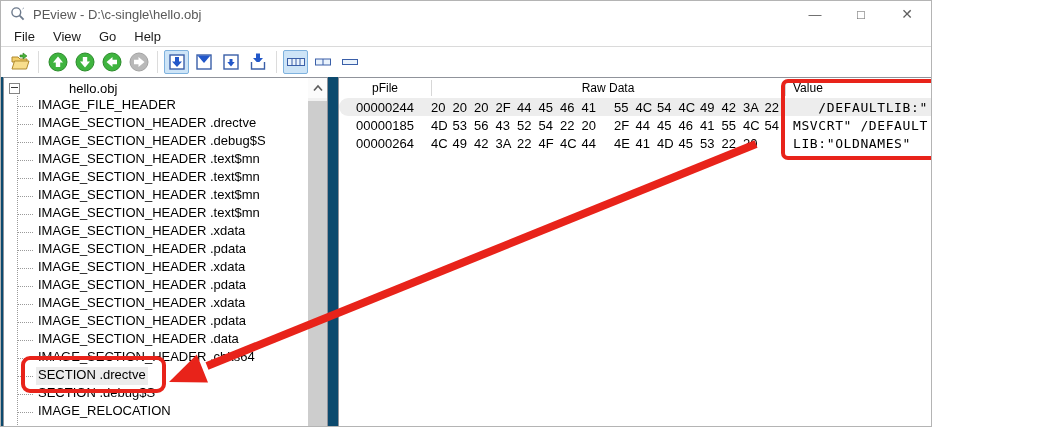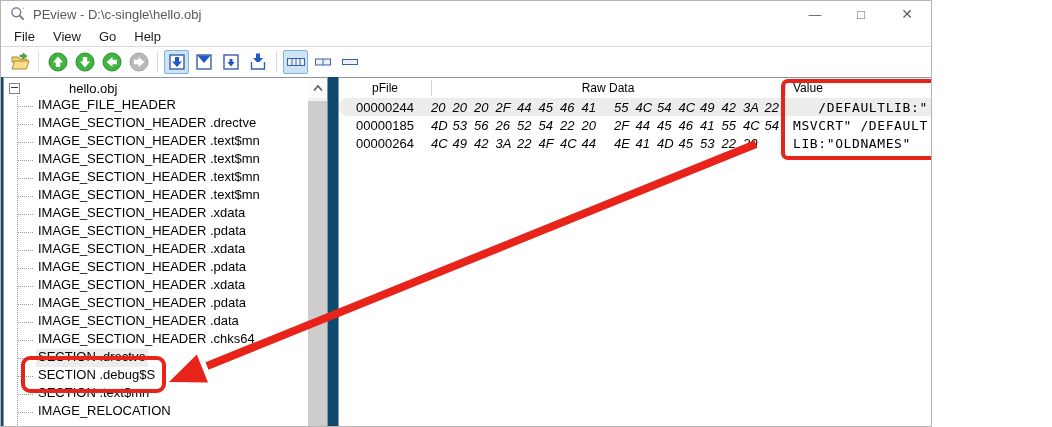--- a/index.html
+++ b/index.html
@@ -56,21 +56,21 @@
 
   
   .hex-header{height:20px;position:relative;display:flex;align-items:center;font-size:12px;}
   .hex-header .hsep{position:absolute;top:2px;bottom:2px;width:1px;background:#d7d7d7;}
   .hcol1{width:92px;text-align:center;flex:none;}
   .hcol2{width:354px;text-align:center;flex:none;}
   .hcol3{padding-left:8px;}
   .hex-row{height:18px;display:flex;align-items:center;font-size:13px;}
   .hex-row.selected{background:#ededed;border-radius:9px;}
   .addr{width:92px;text-align:center;flex:none;}
-  .hexcells{width:356px;display:flex;flex:none;font-style:italic;}
+  .hexcells{width:356px;display:flex;flex:none;}
   .byte{width:21.5px;flex:none;white-space:pre;}
   .byte.g8{margin-left:11px;}
   .val{font-family:"DejaVu Sans Mono",monospace;font-size:13px;letter-spacing:0.6px;
     white-space:pre;padding-left:6px;}
 
   
   .annot-box{position:absolute;border:4px solid #e8231a;border-radius:7px;pointer-events:none;z-index:60;box-sizing:border-box;}
   #annot-value-box{left:780px;top:78px;width:158px;height:81px;}
   #annot-tree-box{left:20px;top:355px;width:145px;height:37px;border-radius:9px;}
   #annot-arrow{position:absolute;left:0;top:0;width:1052px;height:427px;pointer-events:none;z-index:59;}
@@ -190,20 +190,23 @@
         <span class="tree-root-label">hello.obj</span>
       </div>
       <div id="tree-children">
           <div class="tree-row">
             <span class="tree-label">IMAGE_FILE_HEADER</span>
           </div>
           <div class="tree-row">
             <span class="tree-label">IMAGE_SECTION_HEADER .drectve</span>
           </div>
           <div class="tree-row">
+            <span class="tree-label">IMAGE_SECTION_HEADER .debug$S</span>
+          </div>
+          <div class="tree-row">
             <span class="tree-label">IMAGE_SECTION_HEADER .text$mn</span>
           </div>
           <div class="tree-row">
             <span class="tree-label">IMAGE_SECTION_HEADER .text$mn</span>
           </div>
           <div class="tree-row">
             <span class="tree-label">IMAGE_SECTION_HEADER .text$mn</span>
           </div>
           <div class="tree-row">
             <span class="tree-label">IMAGE_SECTION_HEADER .text$mn</span>
@@ -230,23 +233,20 @@
             <span class="tree-label">IMAGE_SECTION_HEADER .data</span>
           </div>
           <div class="tree-row">
             <span class="tree-label">IMAGE_SECTION_HEADER .chks64</span>
           </div>
           <div class="tree-row selected">
             <span class="tree-label">SECTION .drectve</span>
           </div>
           <div class="tree-row">
             <span class="tree-label">SECTION .debug$S</span>
-          </div>
-          <div class="tree-row">
-            <span class="tree-label">SECTION .text$mn</span>
           </div>
           <div class="tree-row">
             <span class="tree-label">IMAGE_RELOCATION</span>
           </div>
         </div>
     </div>
     <div class="vscroll">
       <div class="vscroll-btn">
         <svg width="12" height="8" viewBox="0 0 12 8">
           <polyline points="2,6.5 6,2 10,6.5" fill="none" stroke="#5c5c5c" stroke-width="1.6"></polyline>
@@ -286,21 +286,21 @@
             <span class="byte">22</span>
           </span>
           <span class="val">   /DEFAULTLIB:"</span>
         </div>
         <div class="hex-row">
           <span class="addr">00000185</span>
           <span class="hexcells">
             <span class="byte">4D</span>
             <span class="byte">53</span>
             <span class="byte">56</span>
-            <span class="byte">26</span>
+            <span class="byte">43</span>
             <span class="byte">52</span>
             <span class="byte">54</span>
             <span class="byte">22</span>
             <span class="byte">20</span>
             <span class="byte g8">2F</span>
             <span class="byte">44</span>
             <span class="byte">45</span>
             <span class="byte">46</span>
             <span class="byte">41</span>
             <span class="byte">55</span>

